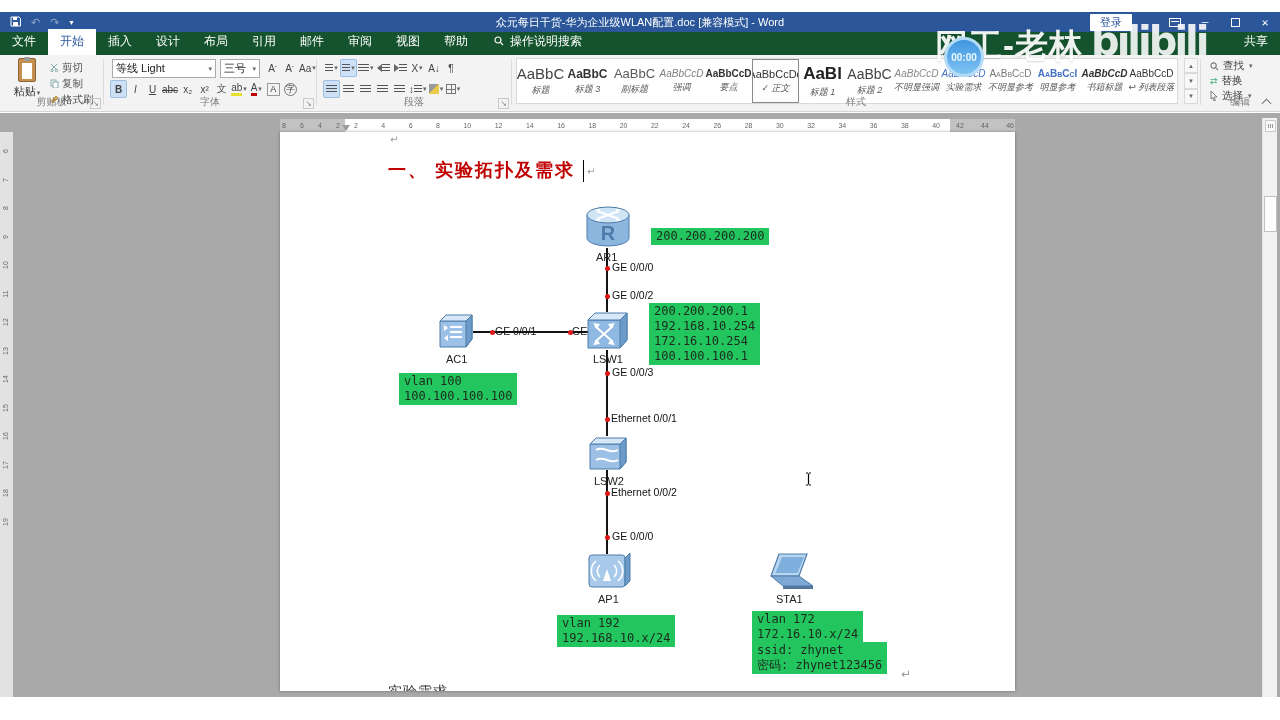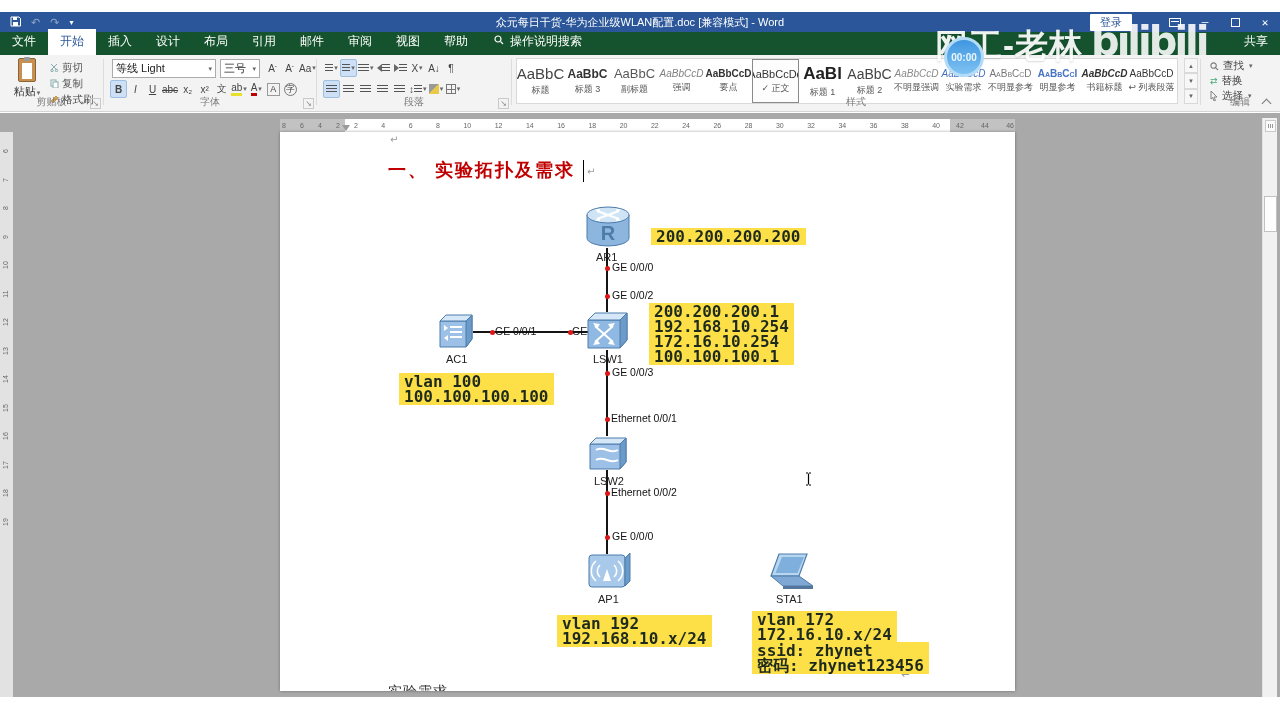--- a/index.html
+++ b/index.html
@@ -20,21 +20,21 @@
     color:#fff; font-size:11px; }
   .maxbox { width:9px; height:9px; border:1px solid #fff; }
   .ribopts { width:12px; height:9px; border:1px solid #fff; position:relative; }
   .ribopts:after { content:""; position:absolute; left:1px; right:1px; top:2px; border-top:1px solid #fff; }
 
   
   .tabrow { position:absolute; left:0; top:32px; width:1280px; height:23px; background:#14532d;
     display:flex; align-items:flex-end; color:#fff; font-size:12px; }
   .rtab { padding:4px 12px 5px; cursor:default; }
   .rtab.active { background:#fff; color:#2b579a; }
-  .tab-search { display:flex; align-items:center; gap:6px; margin-left:14px; padding-bottom:5px;font-family:Liberation Serif, serif; }
+  .tab-search { display:flex; align-items:center; gap:6px; margin-left:14px; padding-bottom:5px; }
   .share-lbl { position:absolute; right:12px; bottom:5px; font-size:12px; color:#fff; }
 
   
   .ribbon { position:absolute; left:0; top:55px; width:1280px; height:57px; background:#f3f3f3;
     border-bottom:1px solid #d4d4d4; font-size:11px; color:#333; }
   .rsep { position:absolute; top:4px; height:46px; width:1px; background:#dcdcdc; }
   .grouplabel { position:absolute; bottom:2px; font-size:10px; color:#7a7a7a; width:100%; text-align:center; }
   .launcher { position:absolute; right:2px; bottom:2px; font-size:8px; color:#888;
     width:11px; height:11px; border:1px solid #c9c9c9; display:flex; align-items:center; justify-content:center; }
   .rgroup { position:absolute; top:0; height:56px; }
@@ -89,21 +89,21 @@
   .tri-l { width:0; height:0; border-top:4px solid transparent; border-bottom:4px solid transparent;
     border-right:5px solid #666; }
 
   
   .g-sty { left:512px; width:688px; }
   .stylestrip { position:absolute; left:4px; top:3px; width:662px; height:46px; background:#fff;
     border:1px solid #d9d9d9; display:flex; }
   .styitem { width:47px; height:44px; display:flex; flex-direction:column; align-items:center;
     justify-content:center; gap:2px; overflow:hidden; }
   .styitem .pv { font-size:12px; color:#333; white-space:nowrap; }
-  .styitem .nm { font-size:9px; color:#555; white-space:nowrap; }
+  .styitem .nm { font-size:9px; color:#555; white-space:nowrap;font-style:italic; }
   .styitem.sel { border:1px solid #8a8a8a; background:#fdfdfd; }
   .pv-h  { font-size:15px !important; color:#444 !important; }
   .pv-h3 { font-weight:bold; }
   .pv-sub{ color:#595959 !important; font-size:13px !important; }
   .pv-em { font-style:italic; color:#808080 !important; font-size:10px !important; }
   .pv-str{ font-weight:bold; font-size:10px !important; }
   .pv-bod{ font-size:11px !important; }
   .pv-h1 { font-weight:bold; font-size:17px !important; color:#222 !important; }
   .pv-h2 { font-size:14px !important; color:#444 !important; }
   .pv-se { font-style:italic; font-size:10px !important; color:#8a8a8a !important; }
@@ -163,22 +163,22 @@
   
   .pilcrow { position:absolute; color:#9a9a9a; font-size:10px; }
   .heading { position:absolute; left:108px; top:26px; font-size:18px; font-weight:600;
     letter-spacing:2px; color:#c00000; white-space:nowrap; }
   .txtcursor { position:absolute; left:303px; top:28px; width:1px; height:22px; background:#000; }
   .netline { position:absolute; background:#141414; }
   .portdot { position:absolute; width:5px; height:5px; border-radius:50%; background:#e01515; z-index:3; }
   .portlbl { position:absolute; font-size:10.5px; color:#111; white-space:nowrap; z-index:2; }
   .devlbl { position:absolute; font-size:11px; color:#222; white-space:nowrap; z-index:4; }
   .devicon { position:absolute; z-index:4; }
-  .note { position:absolute; background:#fde047; color:#1d2a1d; font-family:"DejaVu Sans Mono",monospace;
-    font-size:16px; font-weight:bold; line-height:15px; padding:1px 5px; white-space:pre-line; z-index:5; }
+  .note { position:absolute; background:#22c55e; color:#1d2a1d; font-family:"DejaVu Sans Mono",monospace;
+    font-size:12px; font-weight:normal; line-height:15px; padding:1px 5px; white-space:pre-line; z-index:5; }
   .footer-partial { position:absolute; left:108px; top:551px; font-size:14px; color:#333;
     letter-spacing:1px; }
   .ibeam { position:absolute; left:524px; top:340px; z-index:9; }
 
   
   .watermark { position:absolute; left:935px; top:24px; z-index:60; display:flex; align-items:flex-start;
     gap:8px; pointer-events:none; }
   .wm-name { font-size:33px; font-weight:bold; color:rgba(255,255,255,.93); letter-spacing:1px;
     text-shadow:0 1px 2px rgba(0,0,0,.15); }
   .wm-logo { font-size:40px; font-weight:bold; color:rgba(255,255,255,.88); letter-spacing:-3px;

